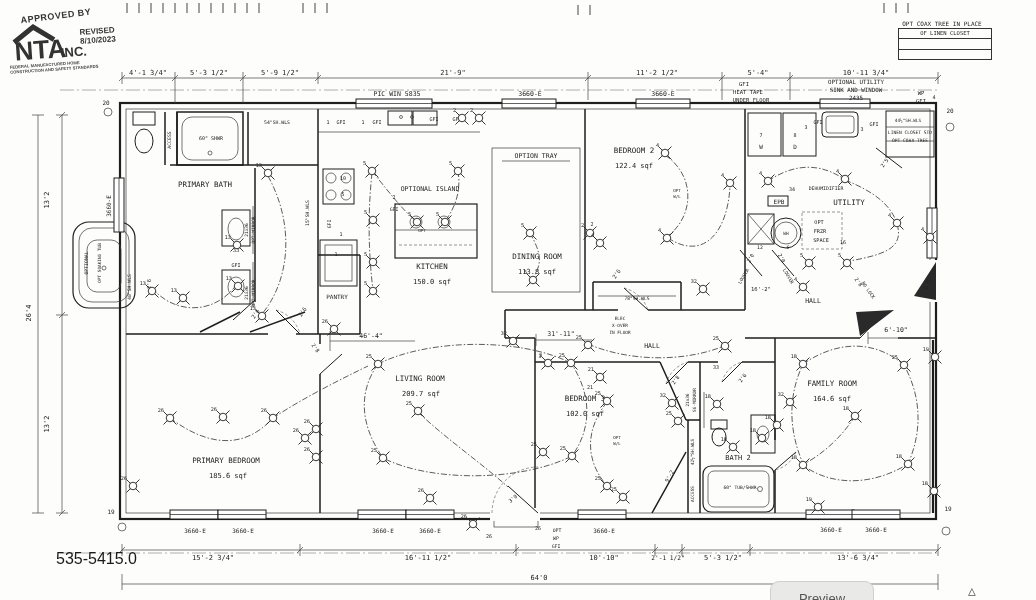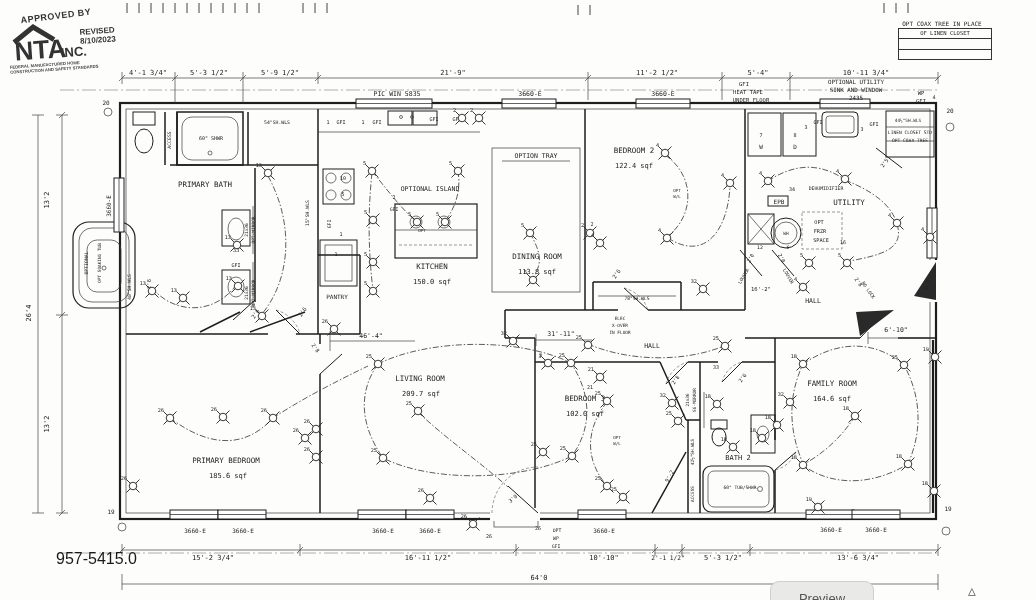--- a/index.html
+++ b/index.html
@@ -943,21 +943,21 @@
   
   <div class="notebox">
     <div class="l1">OPT COAX TREE IN PLACE</div>
     <div class="bx">
       <div class="r1">OF LINEN CLOSET</div>
       <div class="r2"></div>
     </div>
   </div>
 
   
-  <div class="partnum">957-5415.0</div>
+  <div class="partnum">535-5415.0</div>
 
   
   <button class="preview-btn">Preview</button>
 
   
   <div class="corner-glyph">△</div>
 
 </div>
 
 </body></html>

